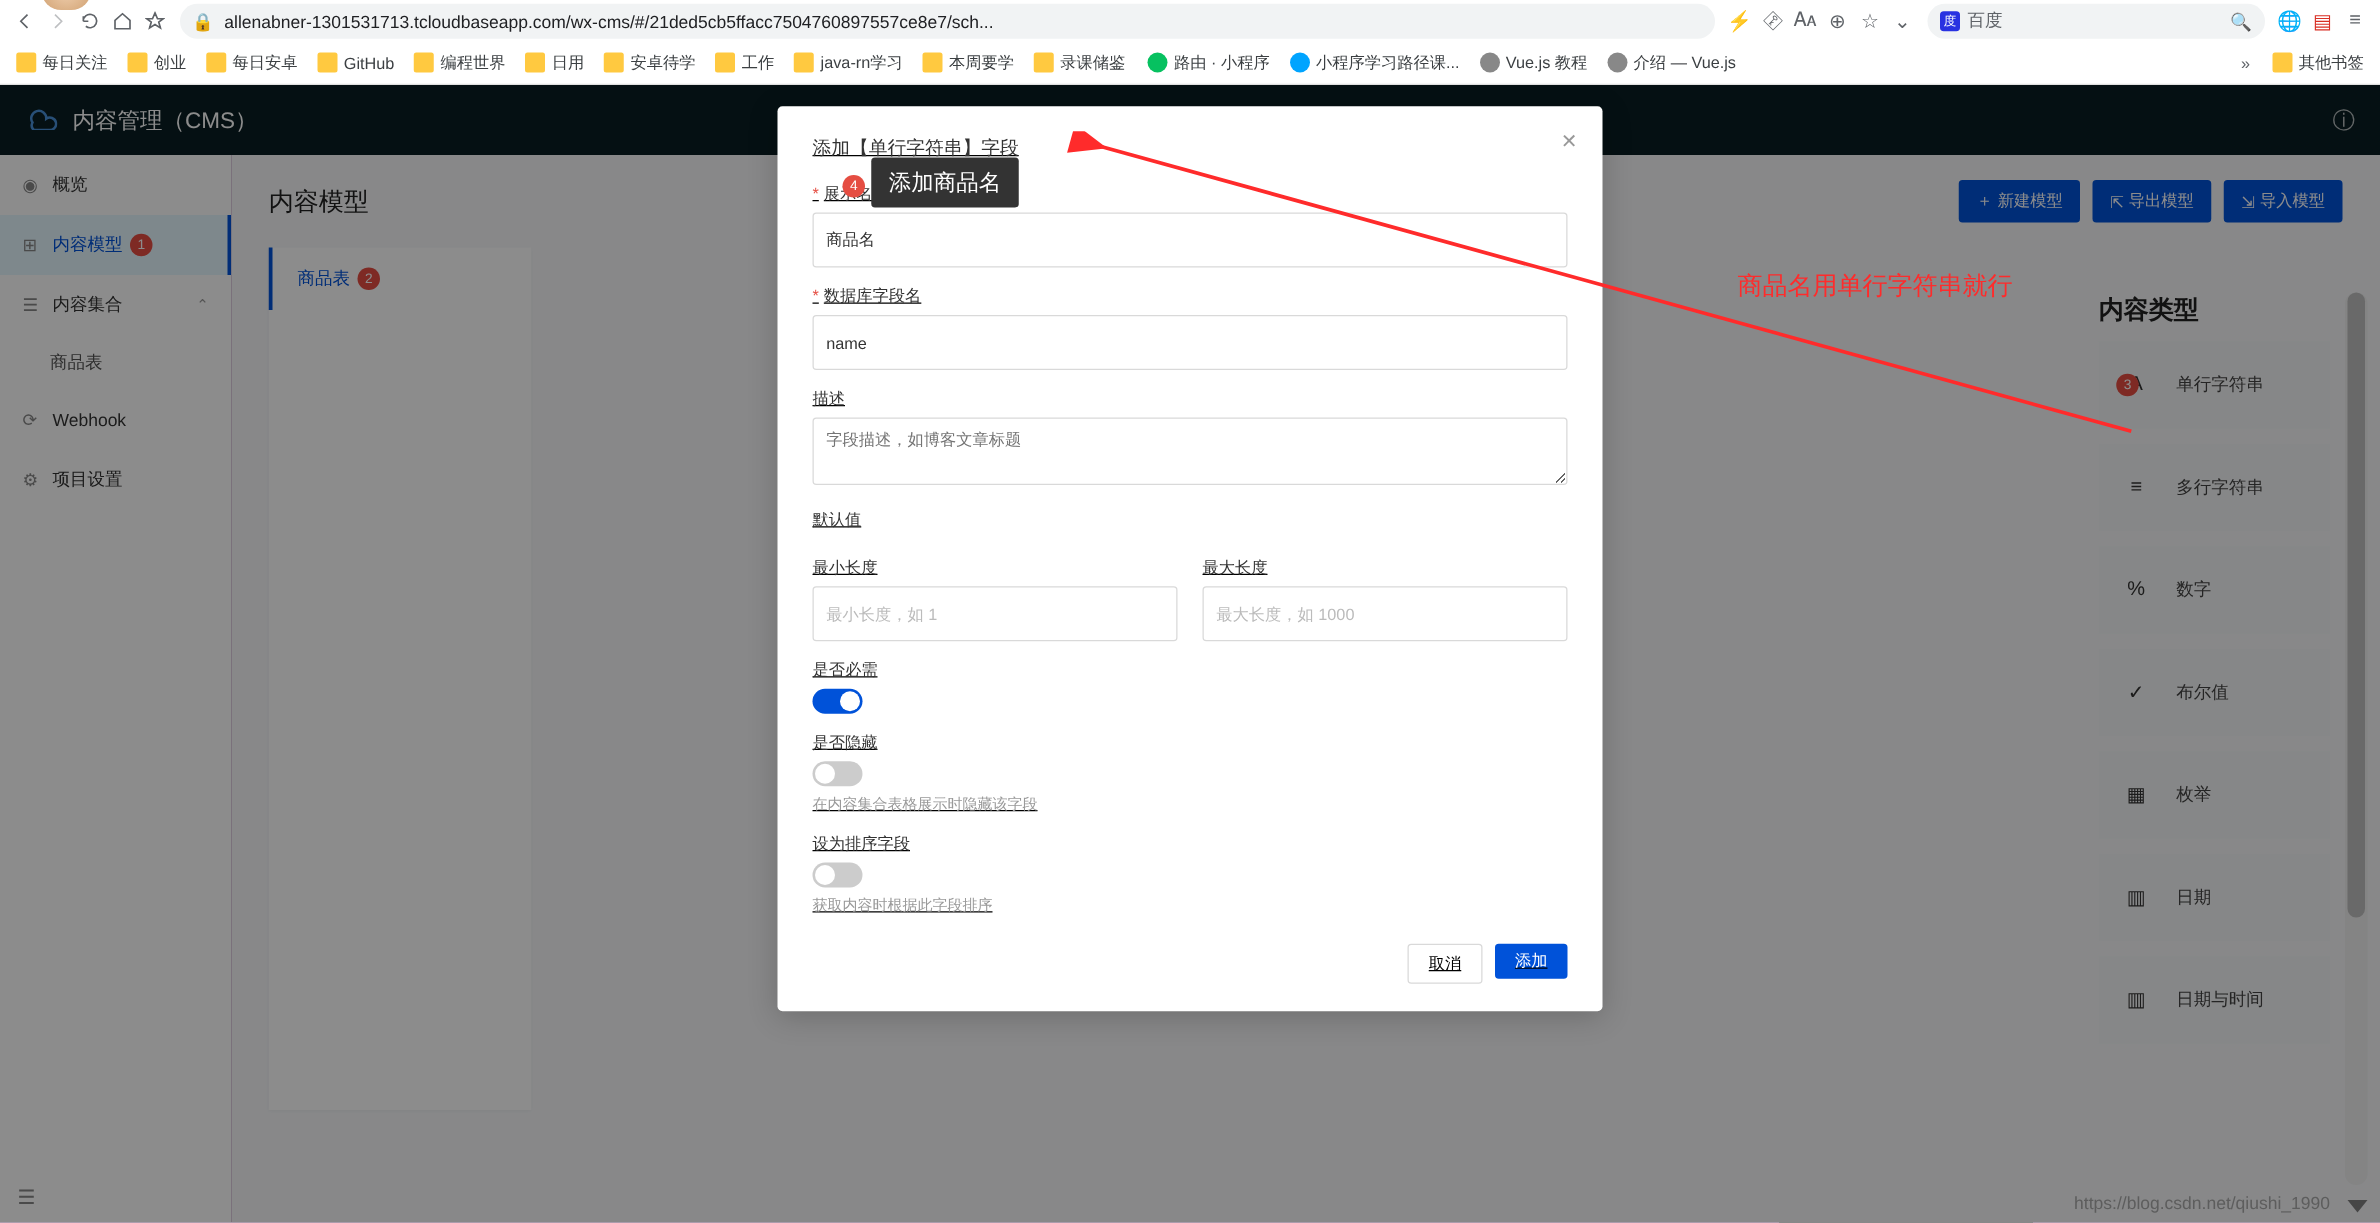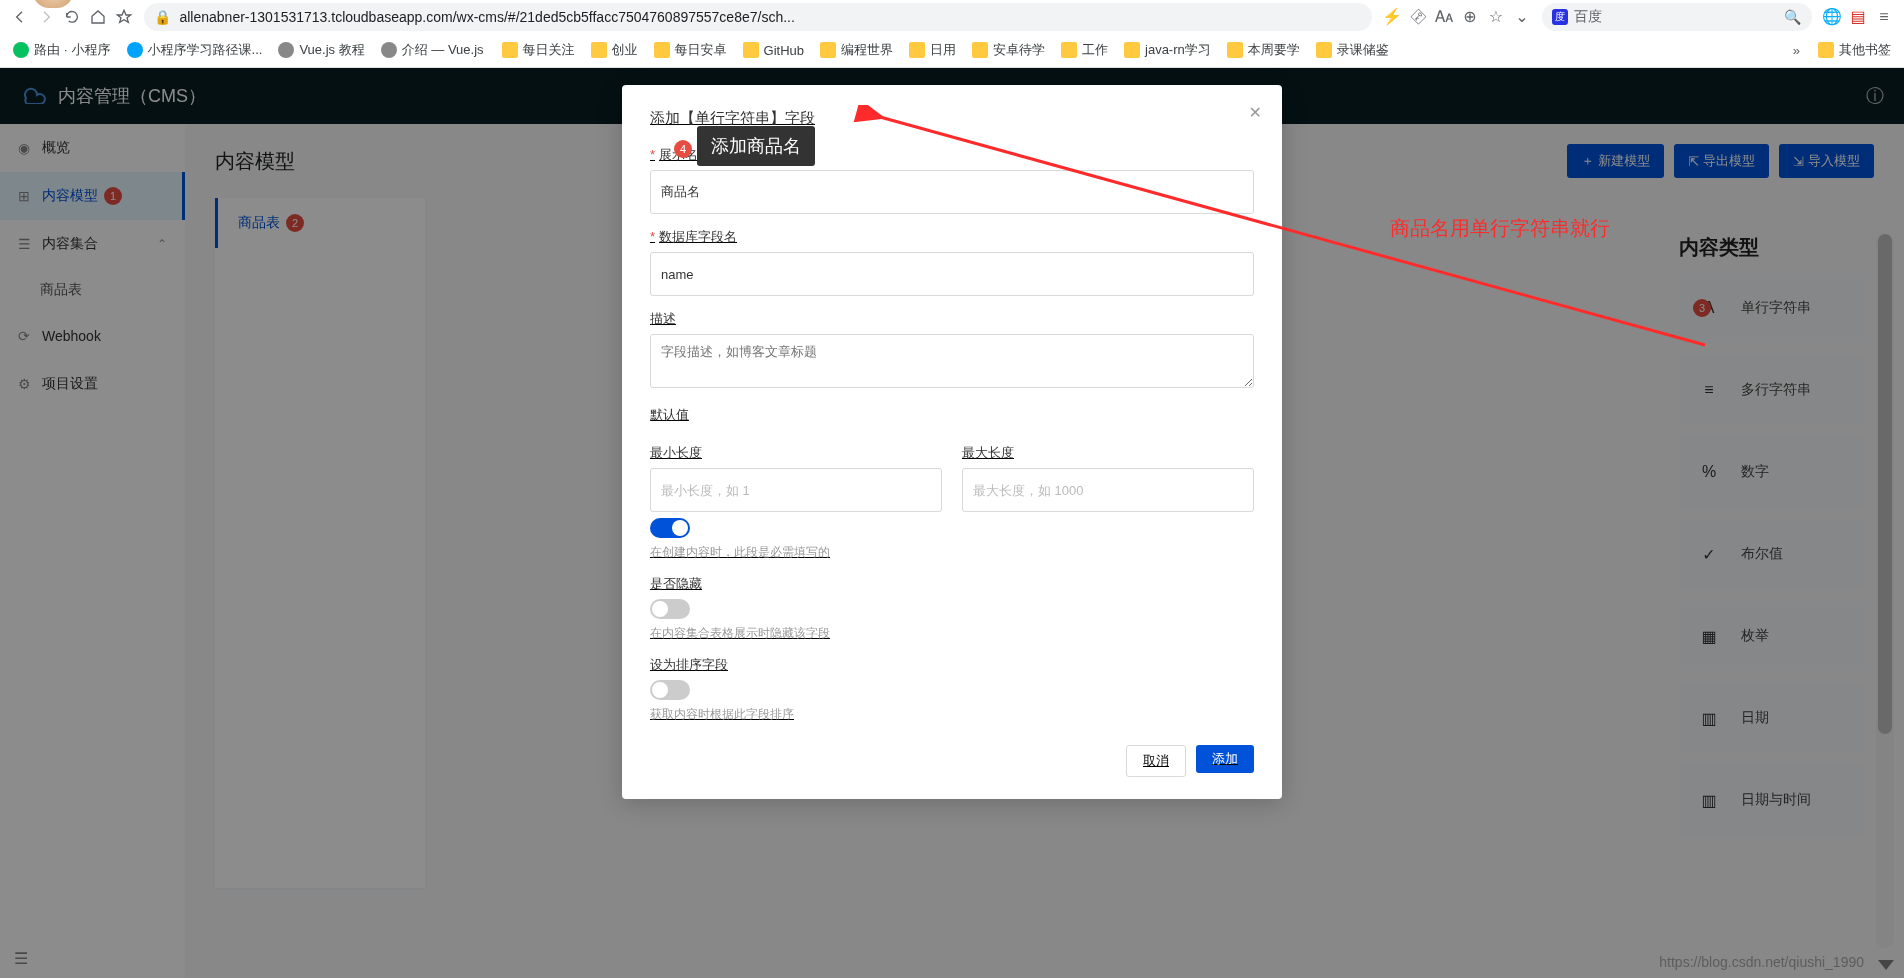--- a/index.html
+++ b/index.html
@@ -130,38 +130,38 @@
     <span class="se-icon">度</span>
     <span>百度</span>
     <span style="margin-left:auto;color:#888">🔍</span>
   </div>
   <div class="nav-icon" style="color:#1a73e8">🌐</div>
   <div class="nav-icon" style="color:#d93025">▤</div>
   <div class="nav-icon">≡</div>
 </div>
 
 <div class="bookmark-bar">
-  <div id="bm-links" style="display:flex">
-      <div class="bm-item"><span class="bm-favicon" style="background:#07c160"></span>路由 · 小程序</div>
-      <div class="bm-item"><span class="bm-favicon" style="background:#00a4ff"></span>小程序学习路径课...</div>
-      <div class="bm-item"><span class="bm-favicon" style="background:#888"></span>Vue.js 教程</div>
-      <div class="bm-item"><span class="bm-favicon" style="background:#888"></span>介绍 — Vue.js</div>
-    </div>
   <div id="bm-folders" style="display: flex;">
       <div class="bm-item"><span class="bm-folder-icon"></span>每日关注</div>
       <div class="bm-item"><span class="bm-folder-icon"></span>创业</div>
       <div class="bm-item"><span class="bm-folder-icon"></span>每日安卓</div>
       <div class="bm-item"><span class="bm-folder-icon"></span>GitHub</div>
       <div class="bm-item"><span class="bm-folder-icon"></span>编程世界</div>
       <div class="bm-item"><span class="bm-folder-icon"></span>日用</div>
       <div class="bm-item"><span class="bm-folder-icon"></span>安卓待学</div>
       <div class="bm-item"><span class="bm-folder-icon"></span>工作</div>
       <div class="bm-item"><span class="bm-folder-icon"></span>java-rn学习</div>
       <div class="bm-item"><span class="bm-folder-icon"></span>本周要学</div>
       <div class="bm-item"><span class="bm-folder-icon"></span>录课储鉴</div>
+    </div>
+  <div id="bm-links" style="display:flex">
+      <div class="bm-item"><span class="bm-favicon" style="background:#07c160"></span>路由 · 小程序</div>
+      <div class="bm-item"><span class="bm-favicon" style="background:#00a4ff"></span>小程序学习路径课...</div>
+      <div class="bm-item"><span class="bm-favicon" style="background:#888"></span>Vue.js 教程</div>
+      <div class="bm-item"><span class="bm-favicon" style="background:#888"></span>介绍 — Vue.js</div>
     </div>
   <div class="bm-spacer"></div>
   <span class="bm-chevron">»</span>
   <div class="bm-item">
       <span class="bm-folder-icon"></span>
       <span>其他书签</span>
     </div>
 </div>
 
 <div class="app">
@@ -291,22 +291,22 @@
     <div>
       <label class="form-label">最小长度</label>
       <input class="form-input" placeholder="最小长度，如 1" style="">
     </div>
     <div>
       <label class="form-label">最大长度</label>
       <input class="form-input" placeholder="最大长度，如 1000" style="">
     </div>
   </div>
 
+  <label class="form-label">是否必需</label>
   <div class="switch on"></div>
-  <div class="form-help">在创建内容时，此段是必需填写的</div>
 
   <label class="form-label">是否隐藏</label>
   <div class="switch"></div>
   <div class="form-help">在内容集合表格展示时隐藏该字段</div>
 
   <label class="form-label">设为排序字段</label>
   <div class="switch"></div>
   <div class="form-help">获取内容时根据此字段排序</div>
 
   <div class="modal-footer">

